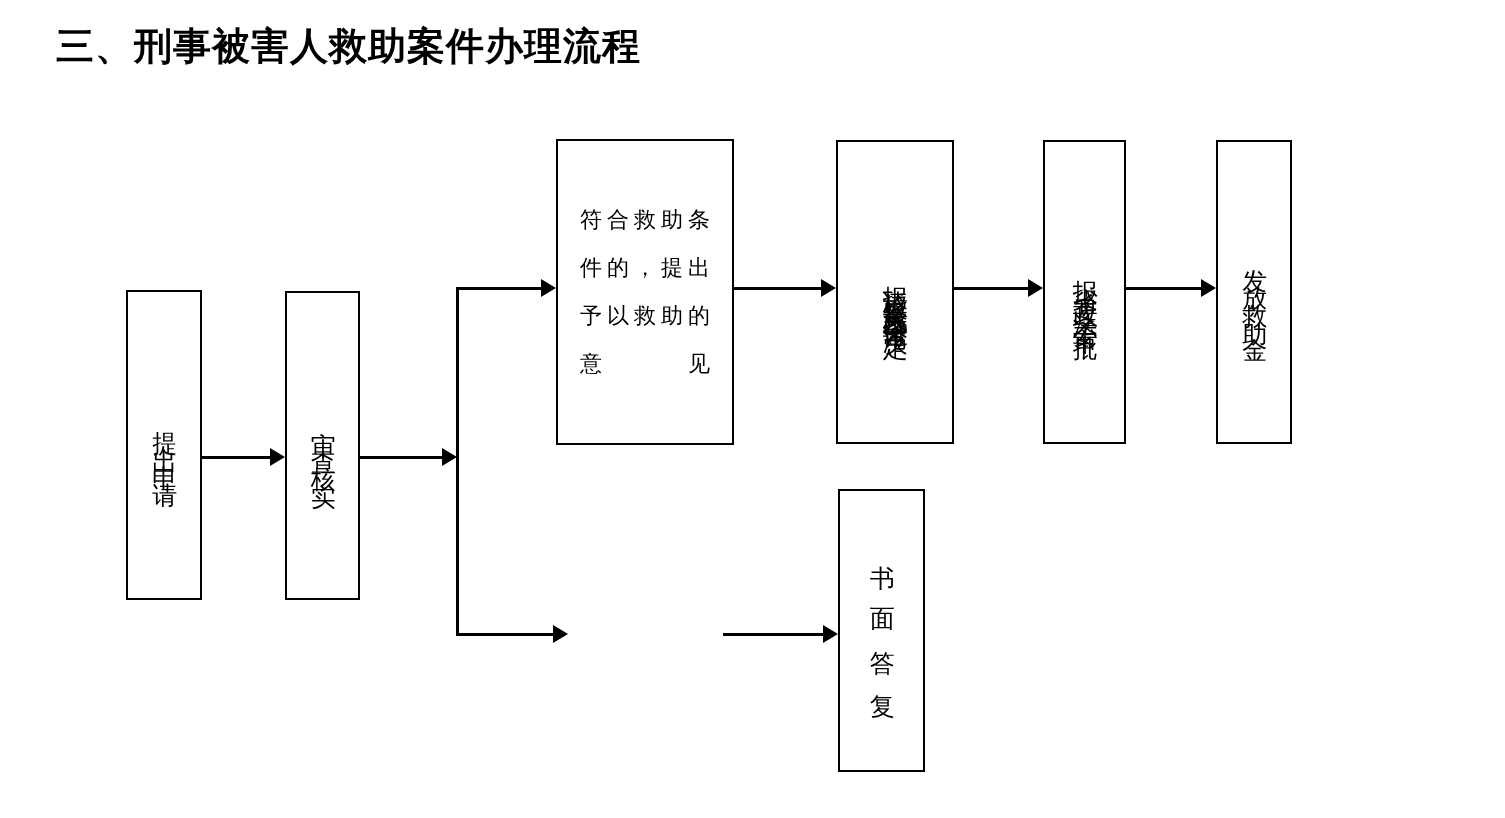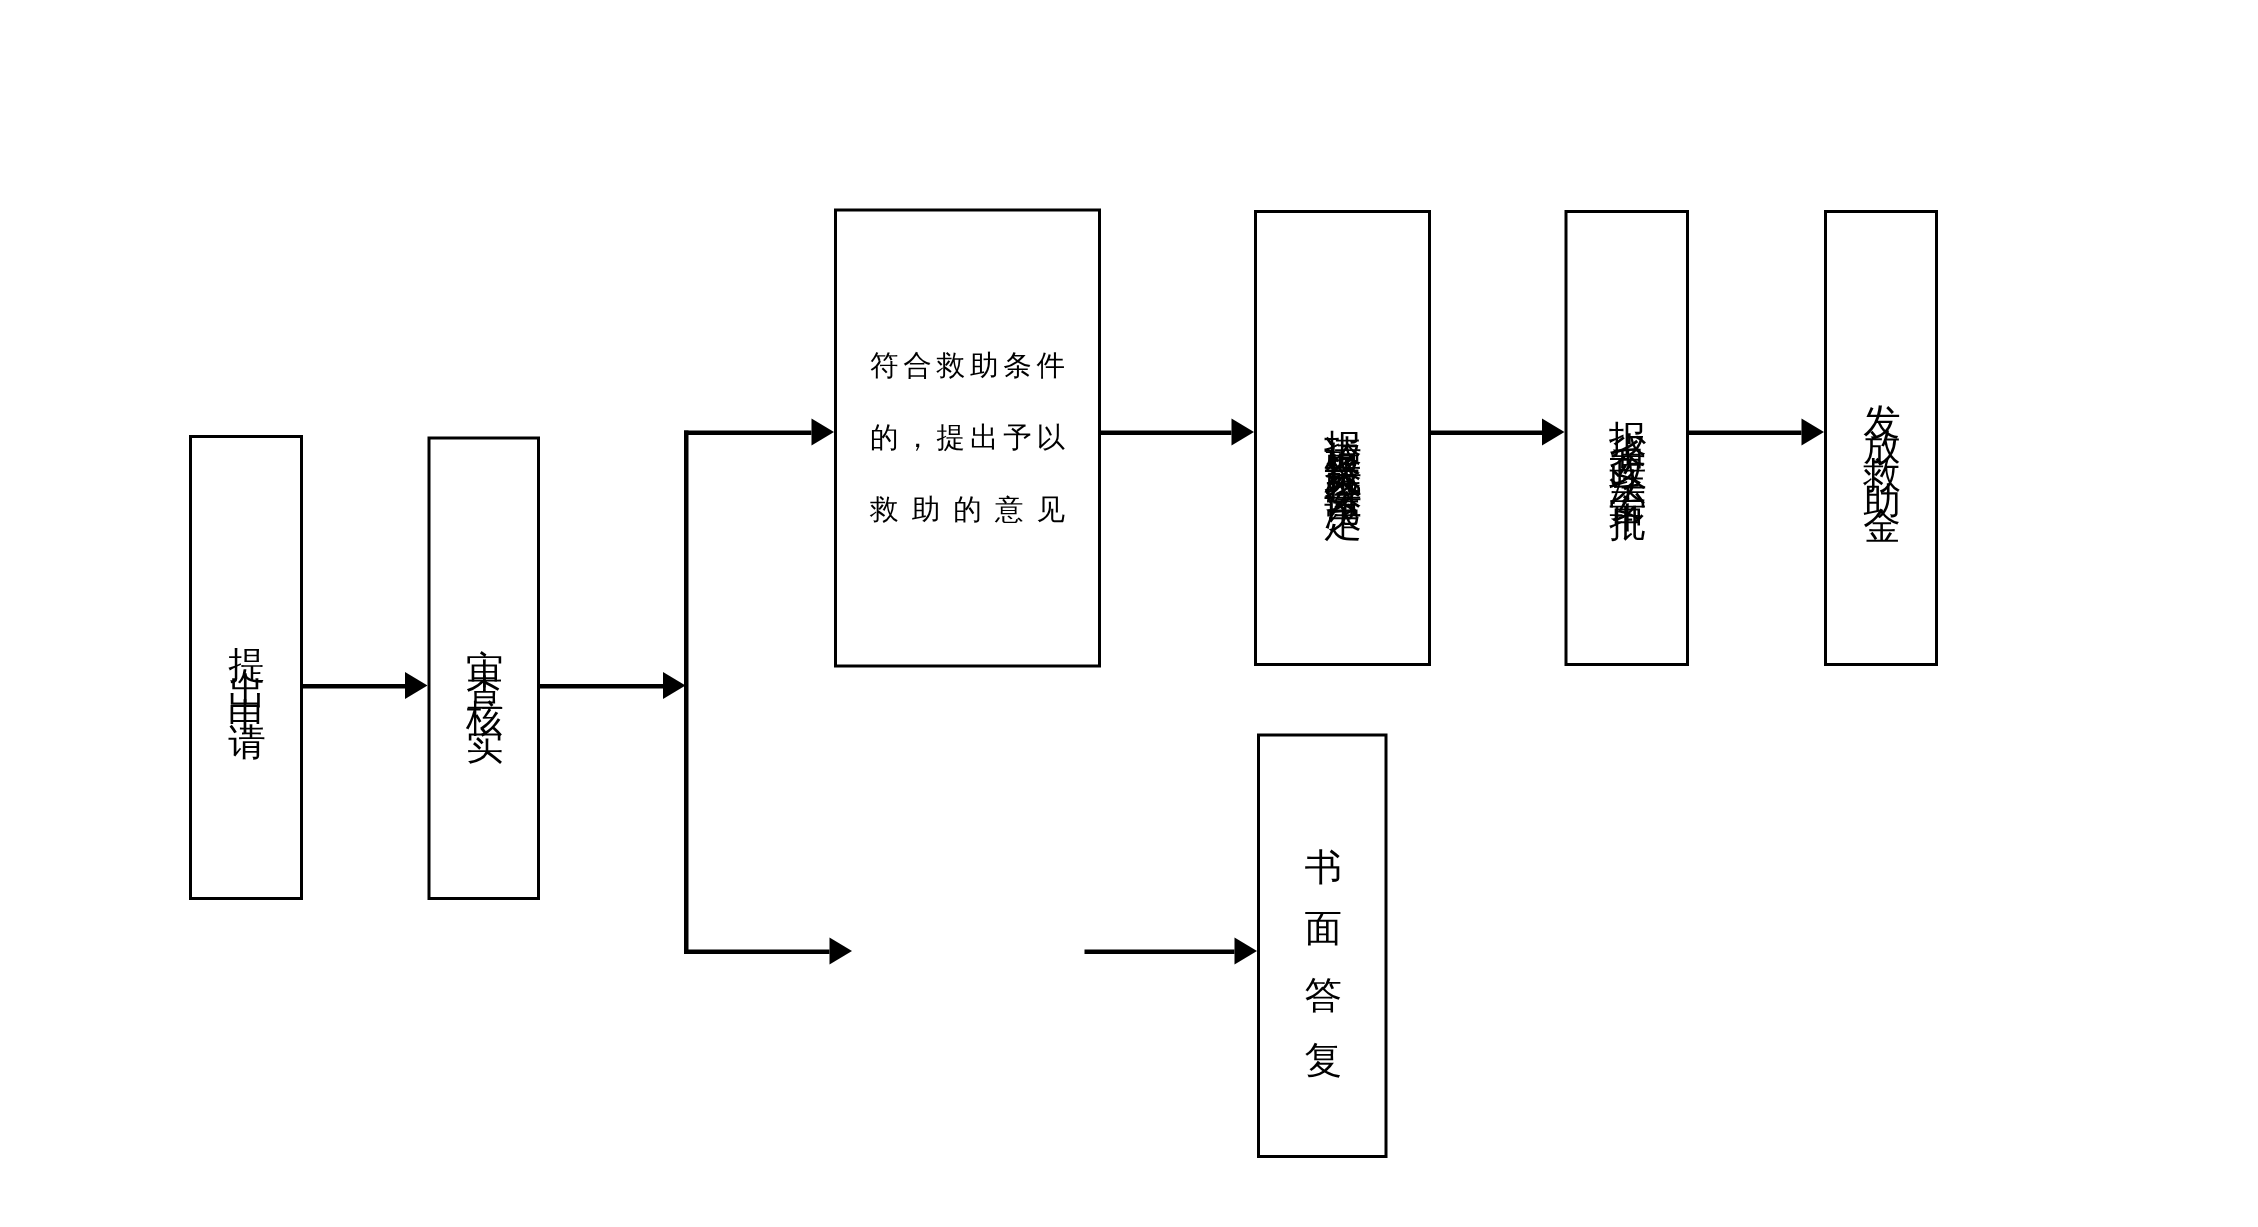--- a/index.html
+++ b/index.html
@@ -68,21 +68,21 @@
     writing-mode: vertical-rl;
     text-orientation: upright;
     font-size: 25px;
     line-height: 1.05;
     letter-spacing: 43px;
     text-align: center;
   }
 
   
   .horiz .node-text {
-    font-size: 19px;
+    font-size: 22px;
     line-height: 48px;
     text-align: justify;
     text-align-last: justify;
     text-justify: inter-character;
     width: 130px;
   }
   .horiz-dense .node-text {
     font-size: 25px;
     line-height: 36px;
     text-align: justify;
@@ -119,20 +119,21 @@
     border-top: 9px solid transparent;
     border-bottom: 9px solid transparent;
     border-left: 15px solid #000000;
   }
 </style>
 </head>
 <body>
 
 <div id="page">
 
+  <div id="chart-title">三、刑事被害人救助案件办理流程</div>
 
   <div class="node vert" style="left:126px; top:290px; width:76px; height:310px;">
     <span class="node-text">提出申请</span>
   </div>
 
   <div class="node vert" style="left:285px; top:291px; width:75px; height:309px;">
     <span class="node-text">审查核实</span>
   </div>
 
   <div class="node horiz" style="left:556px; top:139px; width:178px; height:306px;">

